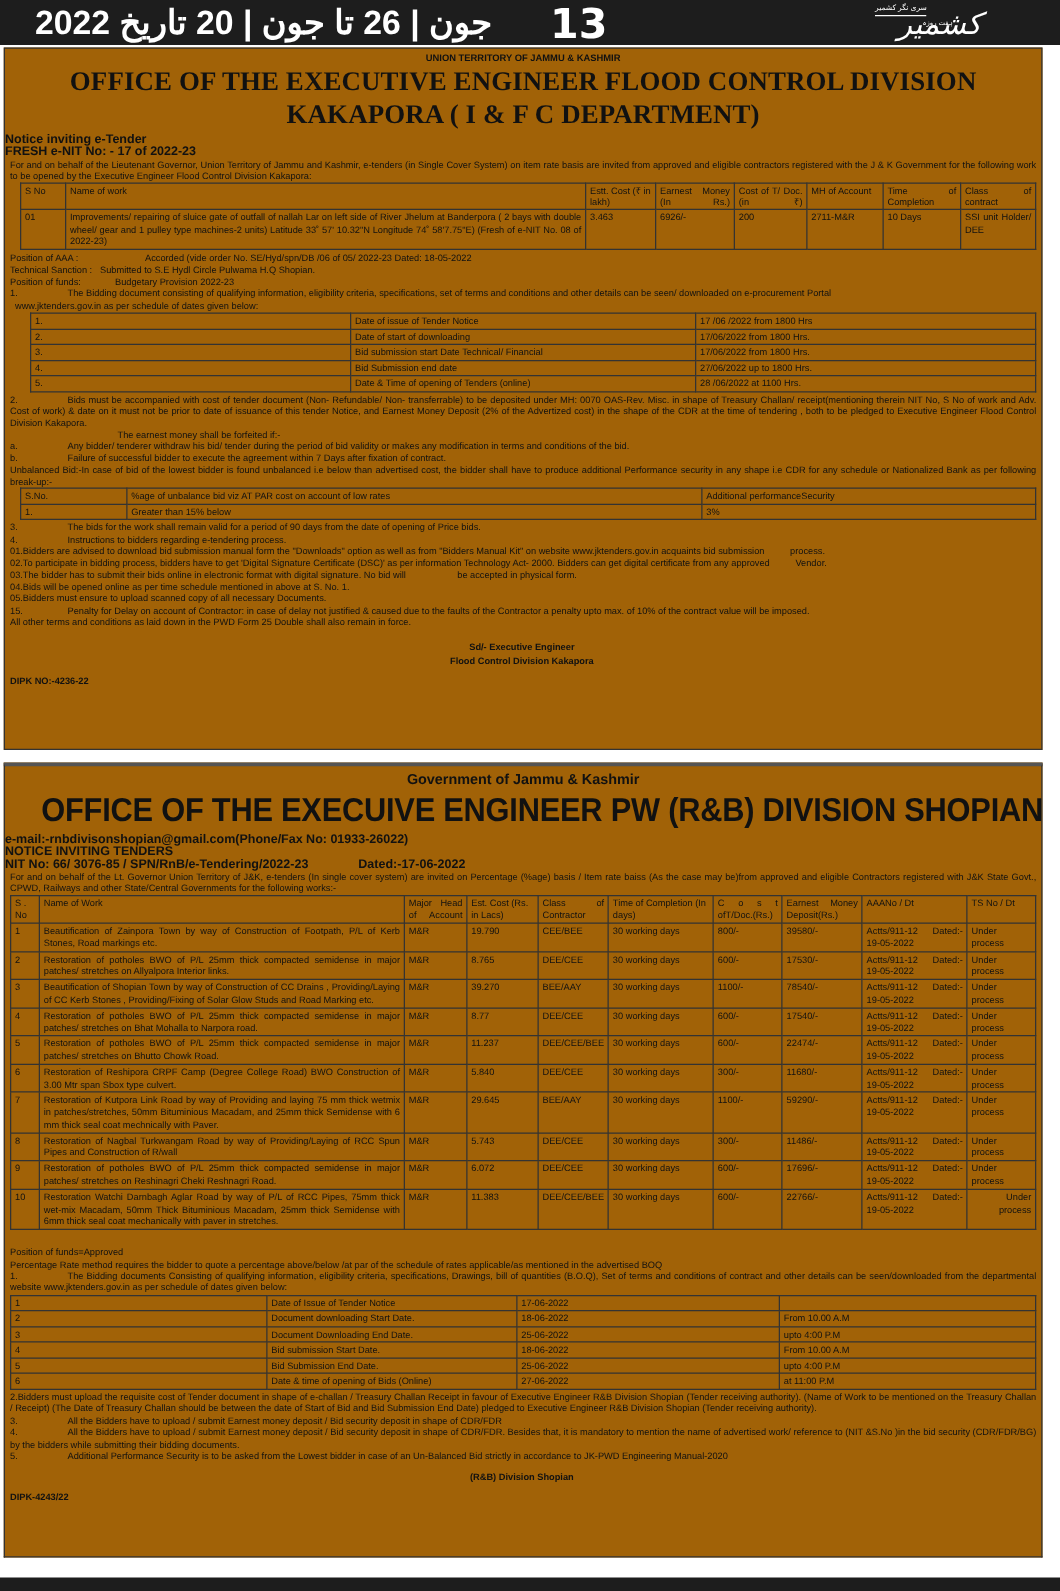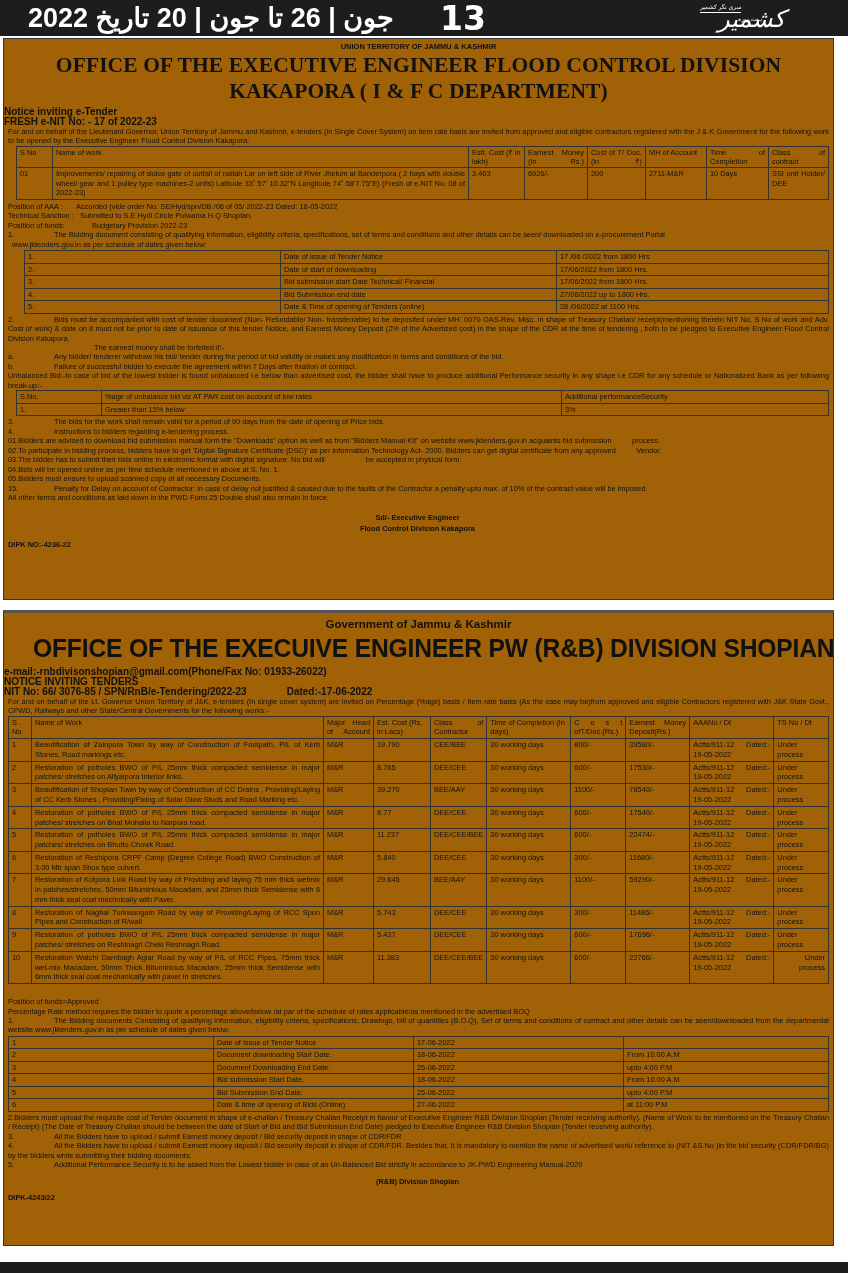--- a/index.html
+++ b/index.html
@@ -88,21 +88,21 @@
         <td>200</td>
         <td>2711-M&amp;R</td>
         <td>10 Days</td>
         <td class="spread">SSI unit Holder/ DEE</td>
       </tr>
     </tbody>
       </table>
   </div>
 
   <div class="row-line" style="margin-top:2px">
-    <span class="lbl" style="width:68px">Position of AAA :</span><span>Accorded (vide order No. SE/Hyd/spn/DB /06 of 05/ 2022-23 Dated: 18-05-2022</span>
+    <span class="lbl" style="width:108px">Position of AAA :</span><span>Accorded (vide order No. SE/Hyd/spn/DB /06 of 05/ 2022-23 Dated: 18-05-2022</span>
   </div>
   <div class="row-line">
     <span class="lbl" style="width:72px">Technical Sanction :</span><span>Submitted to S.E Hydl Circle Pulwama H.Q Shopian.</span>
   </div>
   <div class="row-line">
     <span class="lbl" style="width:84px">Position of funds:</span><span>Budgetary Provision 2022-23</span>
   </div>
   <div class="row-line">
     <span class="indent">1.</span><span>The Bidding document consisting of qualifying information, eligibility criteria, specifications, set of terms and conditions and other details can be seen/ downloaded on e-procurement Portal</span>
   </div>
@@ -306,21 +306,21 @@
             <td>30 working days</td>
             <td>300/-</td>
             <td>11486/-</td>
             <td class="spread">Actts/911-12 Dated:- 19-05-2022</td>
             <td class="spread">Under process</td>
           </tr>
       <tr>
             <td>9</td>
             <td class="para" style="padding:1px 3px">Restoration of potholes BWO of P/L 25mm thick compacted semidense in major patches/ stretches on Reshinagri Cheki Reshnagri Road.</td>
             <td>M&amp;R</td>
-            <td>5.437</td>
+            <td>6.072</td>
             <td>DEE/CEE</td>
             <td>30 working days</td>
             <td>600/-</td>
             <td>17696/-</td>
             <td class="spread">Actts/911-12 Dated:- 19-05-2022</td>
             <td class="spread">Under process</td>
           </tr>
       <tr>
             <td>10</td>
             <td class="para" style="padding:1px 3px">Restoration Watchi Darnbagh Aglar Road by way of P/L of RCC Pipes, 75mm thick wet-mix Macadam, 50mm Thick Bituminious Macadam, 25mm thick Semidense with 6mm thick seal coat mechanically with paver in stretches.</td>

